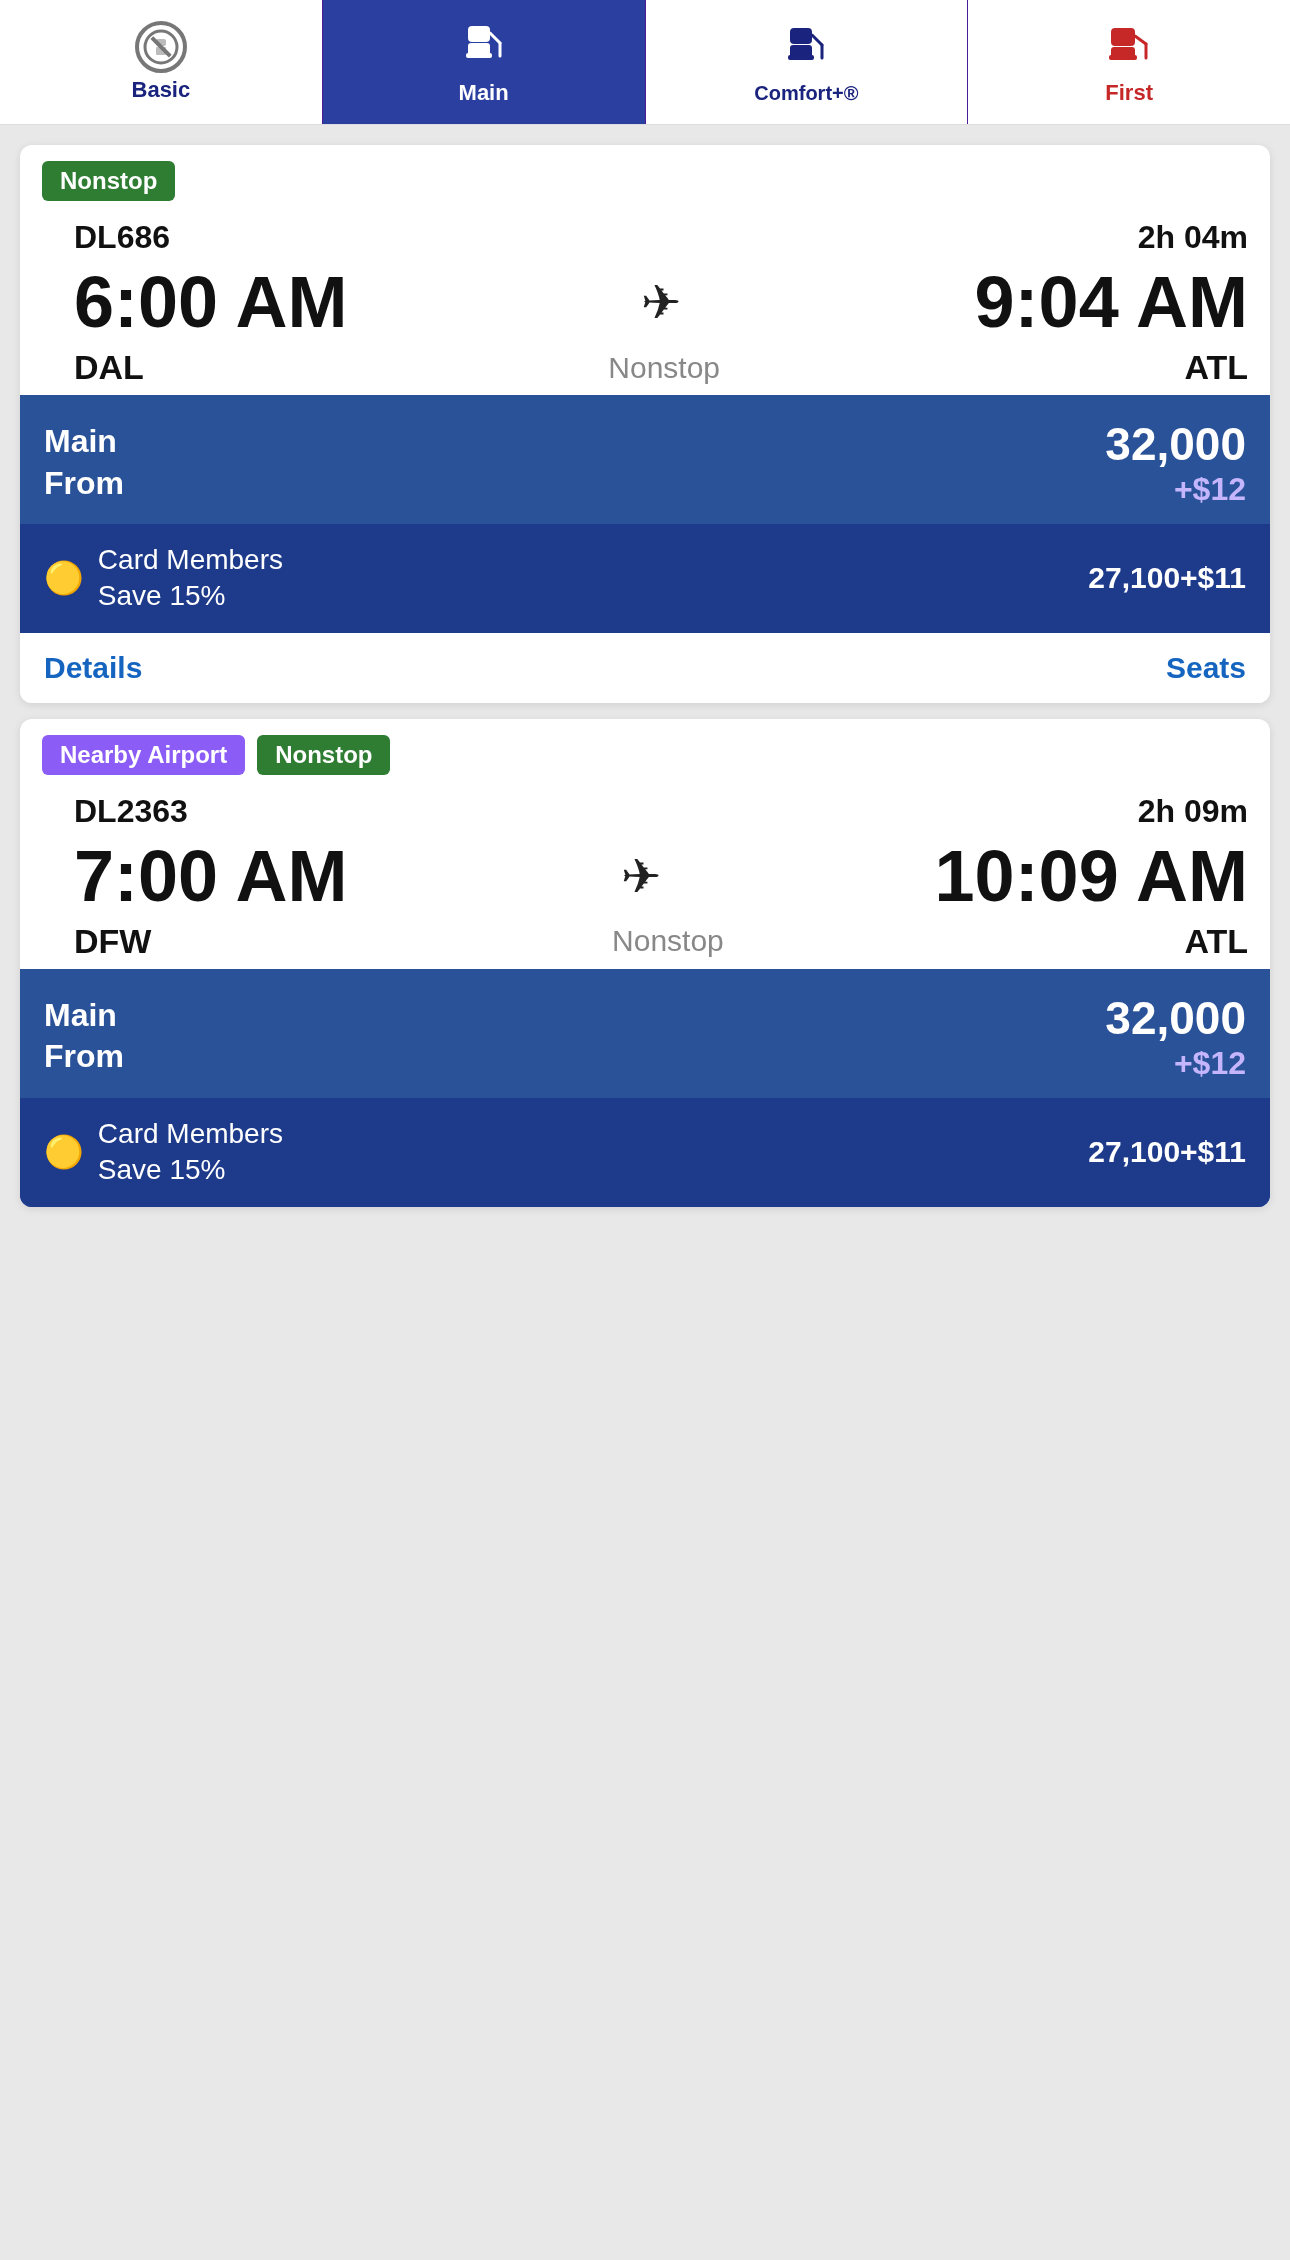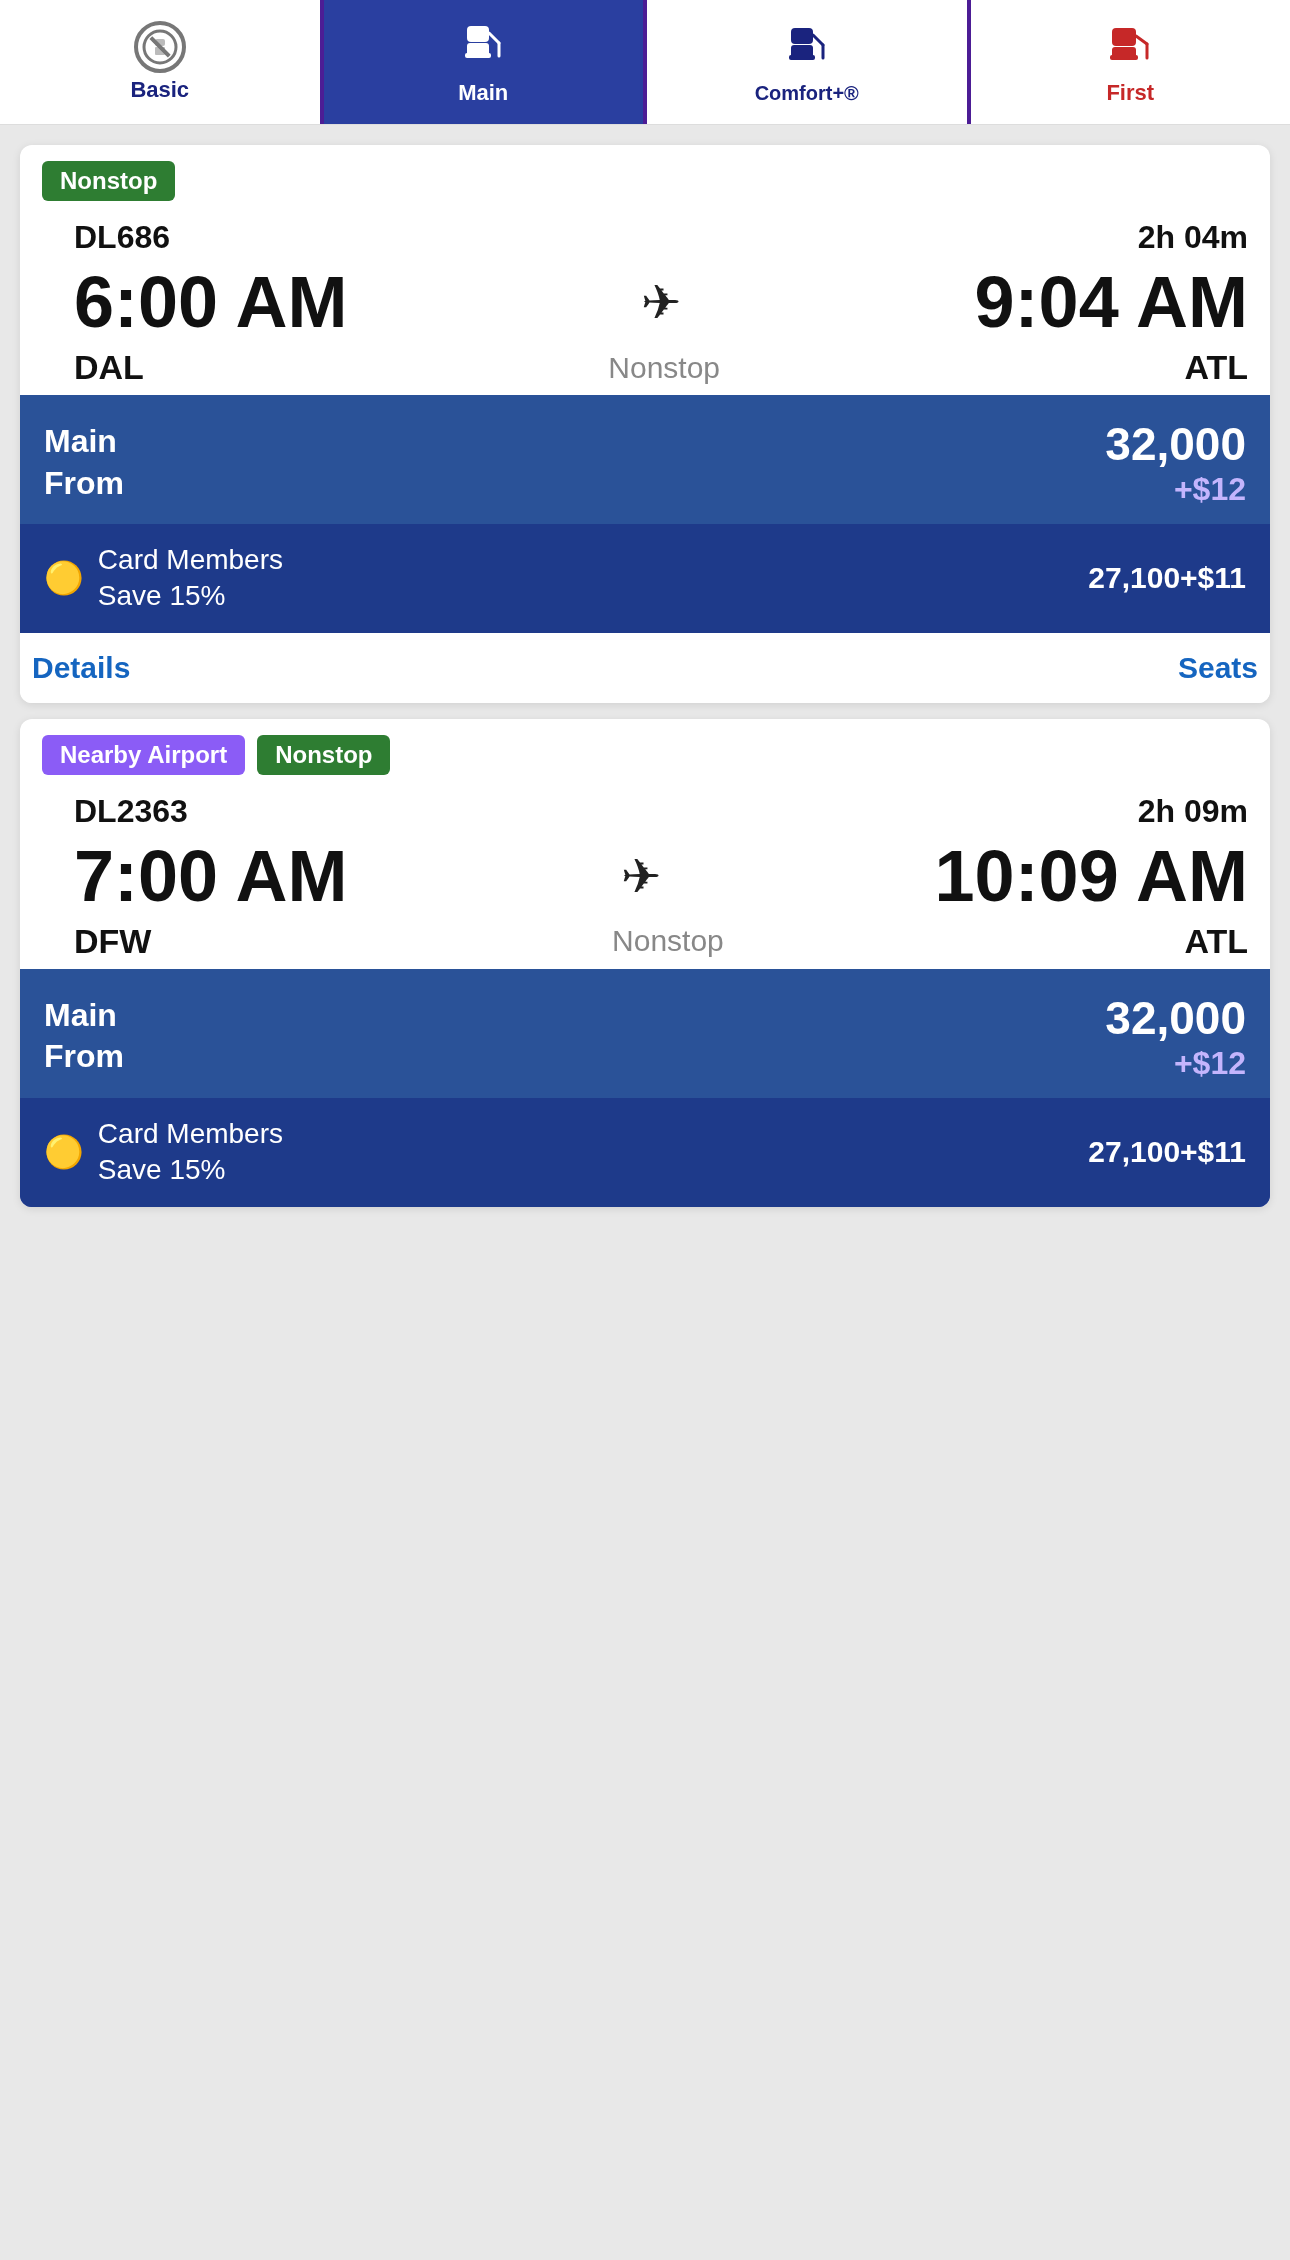--- a/index.html
+++ b/index.html
@@ -19,21 +19,21 @@
       width: 100%;
     }
     .tab-item {
       flex: 1;
       display: flex;
       flex-direction: column;
       align-items: center;
       justify-content: center;
       padding: 18px 10px;
       cursor: pointer;
-      border-right: 4px solid #4c1d95;
+      border-right: 1px solid #4c1d95;
     }
     .tab-item:last-child { border-right: none; }
     .tab-item.active {
       background: #2a3fa0;
     }
     .tab-item .tab-label {
       font-size: 22px;
       font-weight: 600;
       color: #1a237e;
     }
@@ -237,21 +237,21 @@
       font-size: 30px;
       color: #fff;
       font-weight: 600;
     }
 
     
     .card-footer {
       display: flex;
       justify-content: space-between;
       align-items: center;
-      padding: 18px 12px;
+      padding: 18px 24px;
       background: #fff;
     }
 
     .footer-link {
       font-size: 30px;
       font-weight: 600;
       color: #1565c0;
       cursor: pointer;
     }
   </style>

